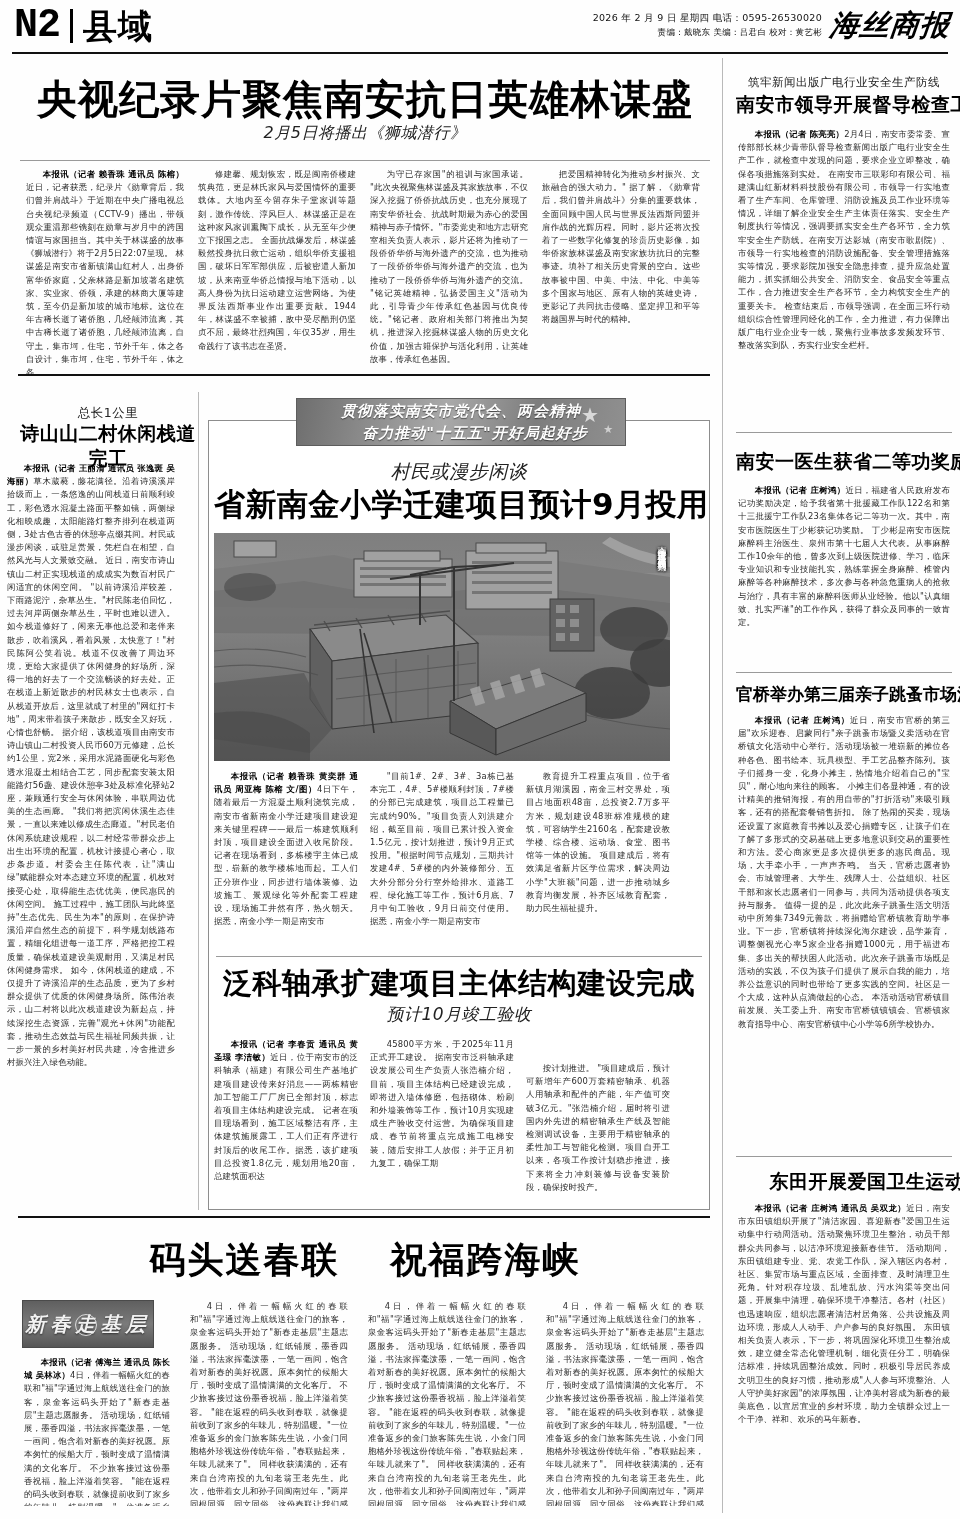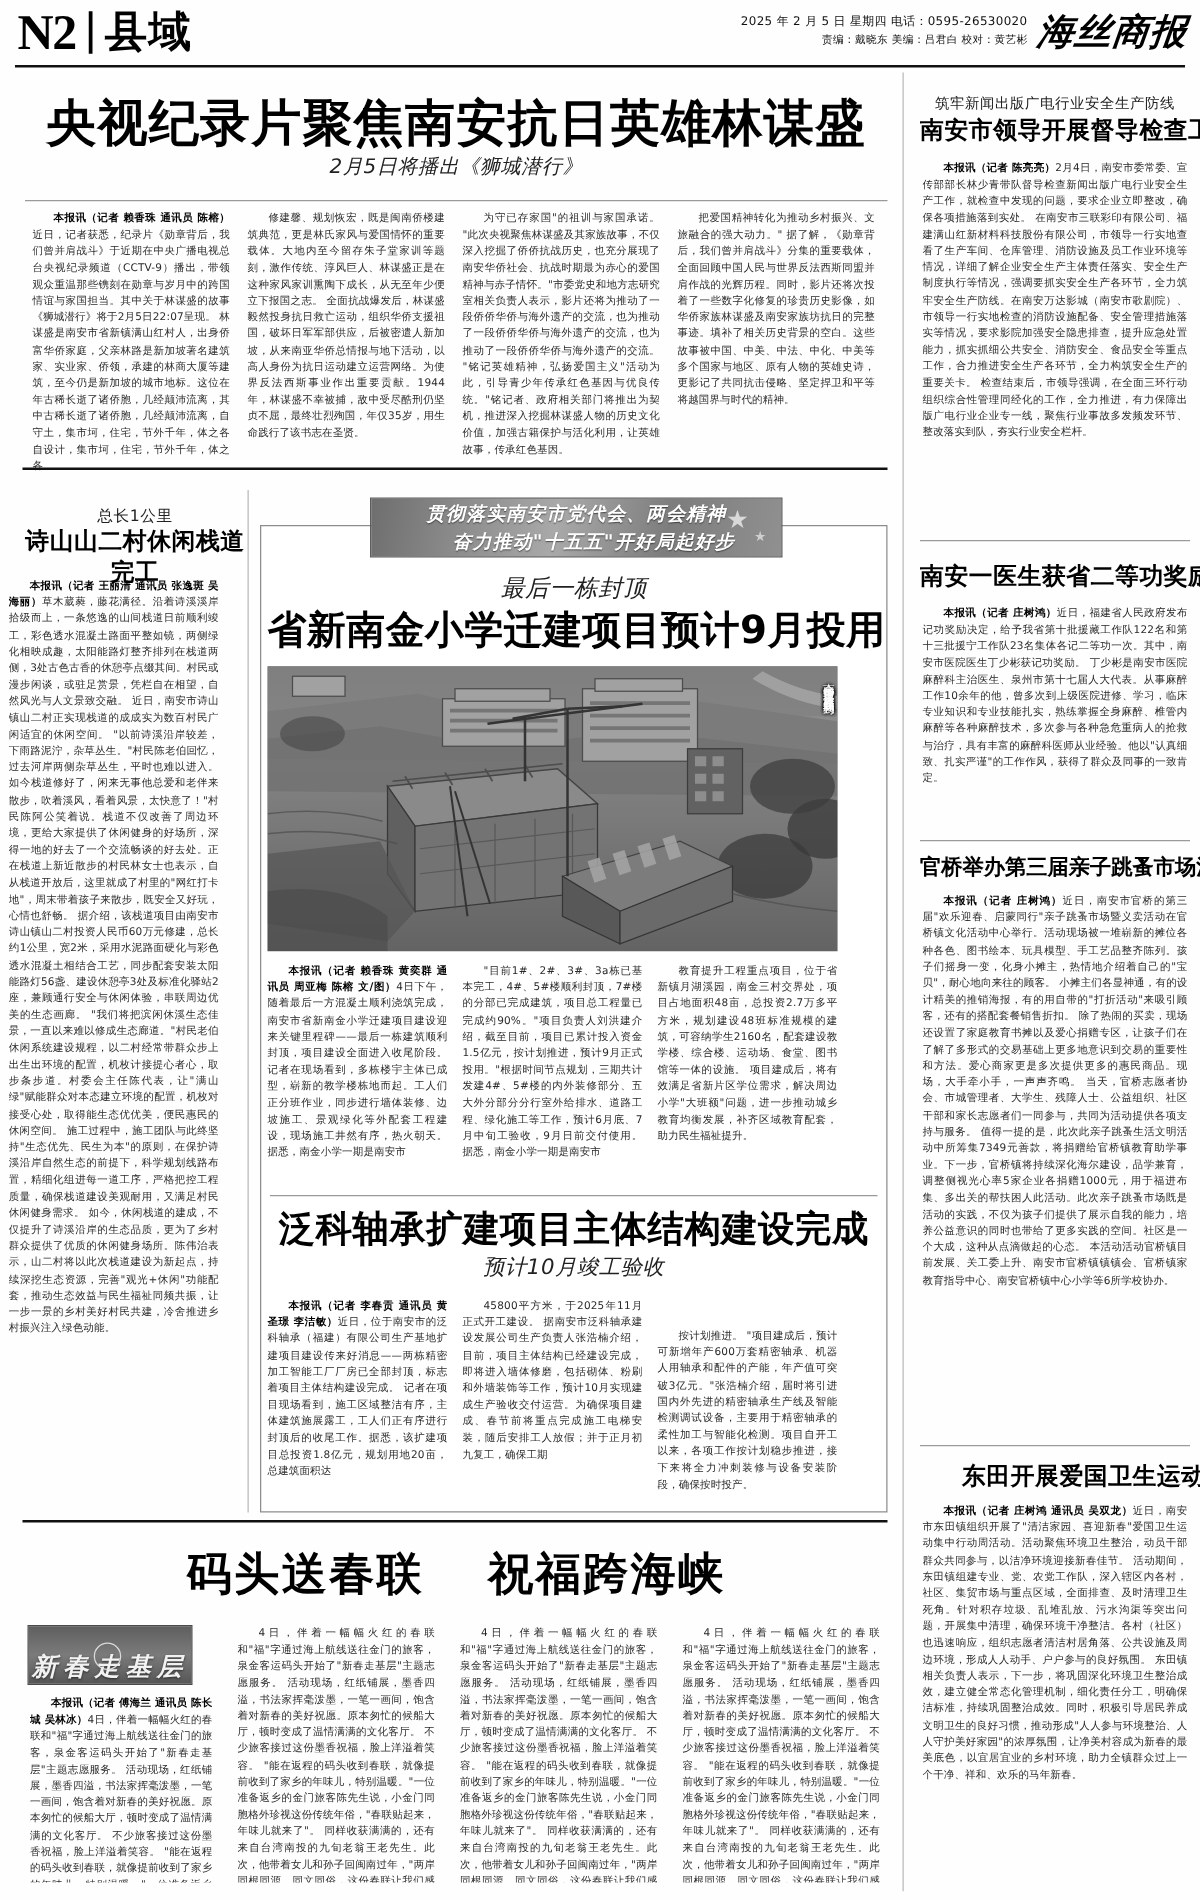--- a/index.html
+++ b/index.html
@@ -13,21 +13,21 @@
   }
   .page{position:relative;width:960px;height:1519px;box-sizing:border-box;}
 
   
   .masthead{position:absolute;left:0;top:0;width:960px;height:56px;}
   .folio{
     position:absolute;left:14px;top:6px;
     display:flex;align-items:center;gap:6px;
   }
   .folio-num{
-    font-family:Liberation Serif, serif;
+    font-family:Liberation Mono, monospace;
     font-weight:bold;font-size:40px;line-height:40px;
     letter-spacing:-1px;color:#000;
   }
   .folio-bar{width:3px;height:34px;background:#000;display:inline-block;margin:0 4px;}
   .folio-sec{
     font-family:"DejaVu Sans","Liberation Sans",sans-serif;
     font-weight:bold;font-size:34px;line-height:36px;color:#000;
     letter-spacing:1px;
   }
   .mast-right{
@@ -138,21 +138,21 @@
     font-size:9px;line-height:13px;letter-spacing:1px;
     color:#fff;text-shadow:0 0 3px rgba(0,0,0,.9),0 0 2px rgba(0,0,0,.9);
     white-space:nowrap;z-index:3;
   }
 
   
   .badge{
     position:absolute;
     background:linear-gradient(180deg,#5f5f5f,#7b7b7b 50%,#565656);
     border:1px solid #4a4a4a;
-    display:flex;align-items:flex-end;justify-content:center;
+    display:flex;align-items:center;justify-content:center;
     overflow:hidden;
   }
   .badge-text{
     font-family:"DejaVu Serif","Liberation Serif",serif;
     font-weight:bold;font-style:italic;font-size:20px;
     color:#f2f2f2;letter-spacing:5px;
     text-shadow:0 1px 2px rgba(0,0,0,.6);white-space:nowrap;
   }
   .badge-seal{
     position:absolute;left:52px;top:13px;
@@ -168,21 +168,21 @@
 <div class="page">
 
   <div class="masthead">
     <div class="folio">
       <span class="folio-num">N2</span>
       <span class="folio-bar"></span>
       <span class="folio-sec">县域</span>
     </div>
     <div class="mast-right">
       <div class="mast-meta">
-        <div class="line1">2025 年 2 月 5 日  星期四  电话：0595-26530020</div>
+        <div class="line1">2026 年 2 月 9 日  星期四  电话：0595-26530020</div>
         <div class="line2">责编：戴晓东    美编：吕君白    校对：黄艺彬</div>
       </div>
       <div class="mast-logo">海丝商报</div>
     </div>
   </div>
   <div class="rule-top"></div>
 
   <div class="vrule" style="left:722px;top:58px;height:1455px;"></div>
 
   <div class="col" style="left:20px;top:76px;width:690px;">
@@ -230,21 +230,21 @@
   <div class="featbox" style="left:208px;top:420px;width:502px;height:790px;"></div>
 
   <div class="banner" style="left:296px;top:398px;width:328px;height:46px;">
     <span class="banner-star">★</span>
     <span class="banner-star2">★</span>
     <div class="banner-line">贯彻落实南安市党代会、两会精神</div>
     <div class="banner-line l2">奋力推动"十五五"开好局起好步</div>
   </div>
 
   <div class="col" style="left:214px;top:458px;width:490px;">
-    <div class="hl-sub" style="font-size:19px;line-height:26px;">最后一栋封顶</div>
+    <div class="hl-sub" style="font-size:19px;line-height:26px;">村民或漫步闲谈</div>
     <div class="hl-feature">省新南金小学迁建项目预计9月投用</div>
   </div>
 
   <div class="photo" style="left:214px;top:533px;width:456px;height:228px;">
     <svg width="456" height="228" viewBox="0 0 456 228">
       <defs>
         <linearGradient id="sky" x1="0" y1="0" x2="0" y2="1">
           <stop offset="0%" stop-color="#8e8e8e"></stop>
             <stop offset="100%" stop-color="#a5a5a5"></stop>
         </linearGradient>

